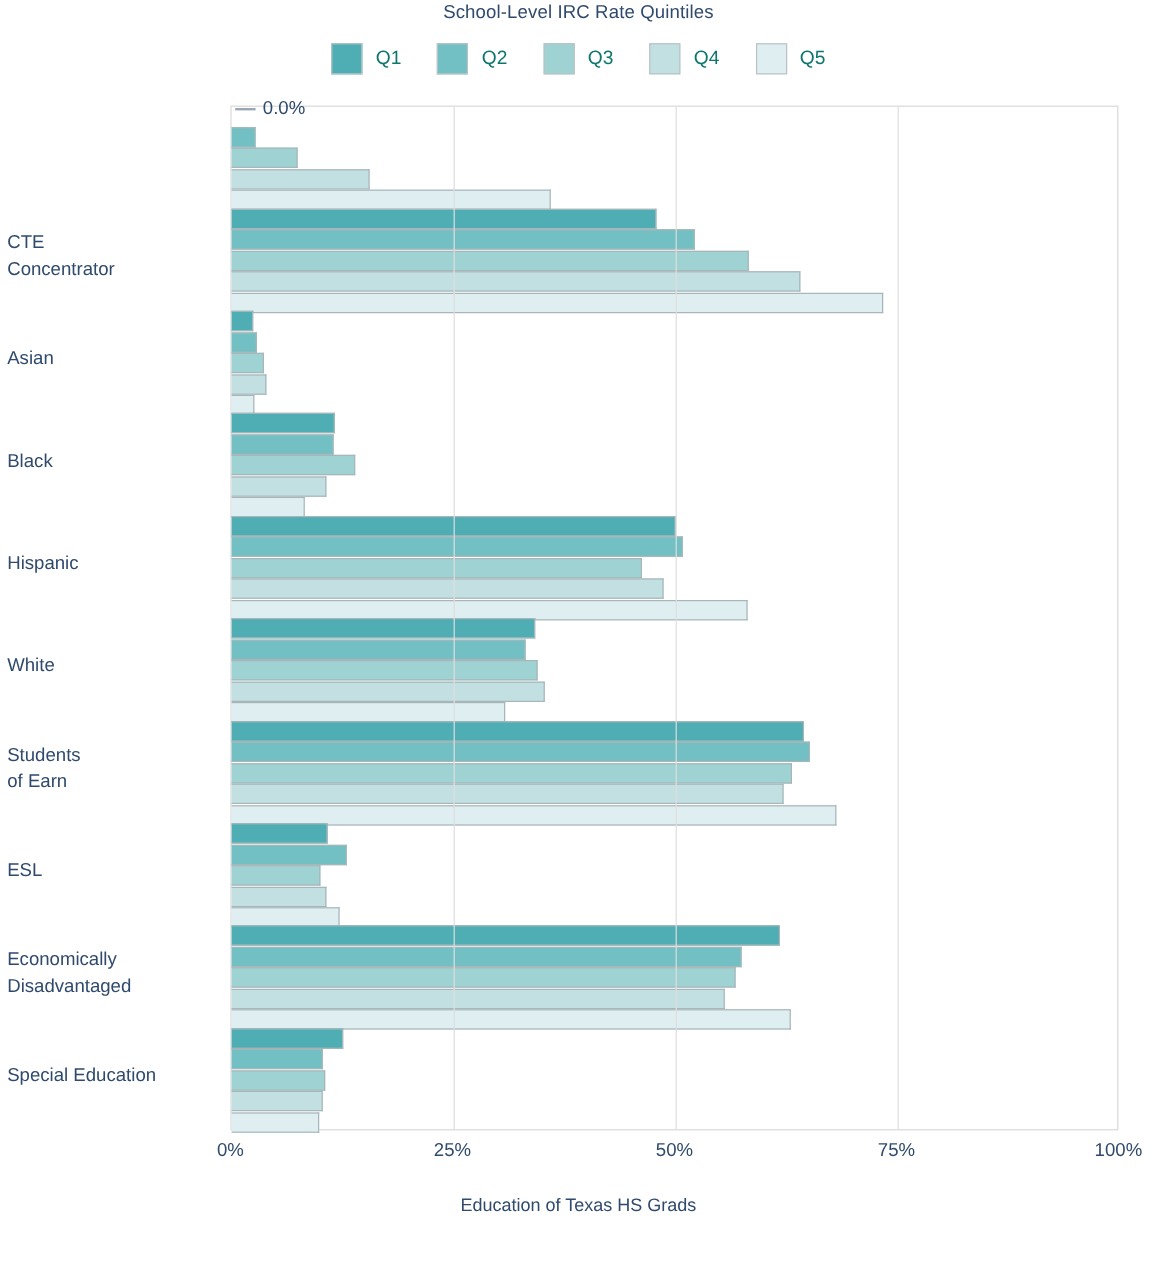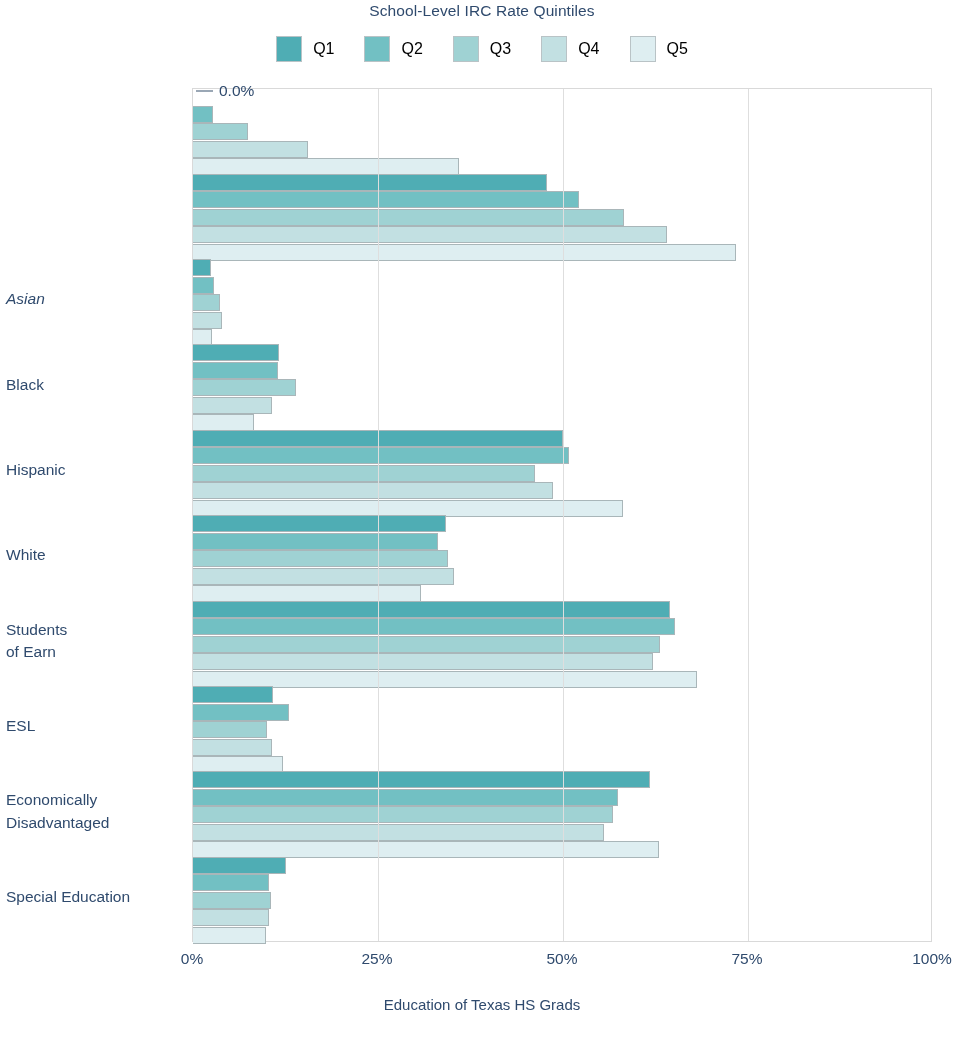--- a/index.html
+++ b/index.html
@@ -16,21 +16,21 @@
     position:absolute;top:2px;left:0;width:964px;
     text-align:center;font-size:15.5px;color:#2f4a6d;letter-spacing:.1px;
   }
 
   .legend{
     position:absolute;top:36px;left:0;width:964px;
     display:flex;justify-content:center;align-items:center;gap:30px;
   }
   .legend-item{display:flex;align-items:center;gap:11px;}
   .legend-swatch{width:24px;height:24px;border:1px solid #b9c3c6;}
-  .legend-label{font-size:16px;color:#000000;}
+  .legend-label{font-size:16px;color:#0f766e;}
 
   
   .plot{
     position:absolute;left:192px;top:88px;width:740px;height:854px;
     border:1px solid #d9d9d9;box-sizing:border-box;background:#fff;
   }
   .gridline{position:absolute;top:0;bottom:0;width:1px;background:#dedede;}
 
   .zero-annot{
     position:absolute;left:196px;top:82px;
@@ -268,21 +268,25 @@
       <div class="gridline" style="left: 370px;"></div>
       <div class="gridline" style="left: 555px;"></div>
     </div>
 
   <div class="zero-annot">
     <span class="zero-dash"></span>
     <span>0.0%</span>
   </div>
 
   <div class="cat-labels" id="catlabels">
-      <div class="cat-label" style="top: 200.25px; font-style: italic;">
+      <div class="cat-label" style="top: 103.6px;">
+        <div>CTE</div>
+        <div>Concentrator</div>
+      </div>
+      <div class="cat-label" style="top: 200.25px;">
         <div>Asian</div>
       </div>
       <div class="cat-label" style="top: 285.65px;">
         <div>Black</div>
       </div>
       <div class="cat-label" style="top: 371.05px;">
         <div>Hispanic</div>
       </div>
       <div class="cat-label" style="top: 456.45px;">
         <div>White</div>

